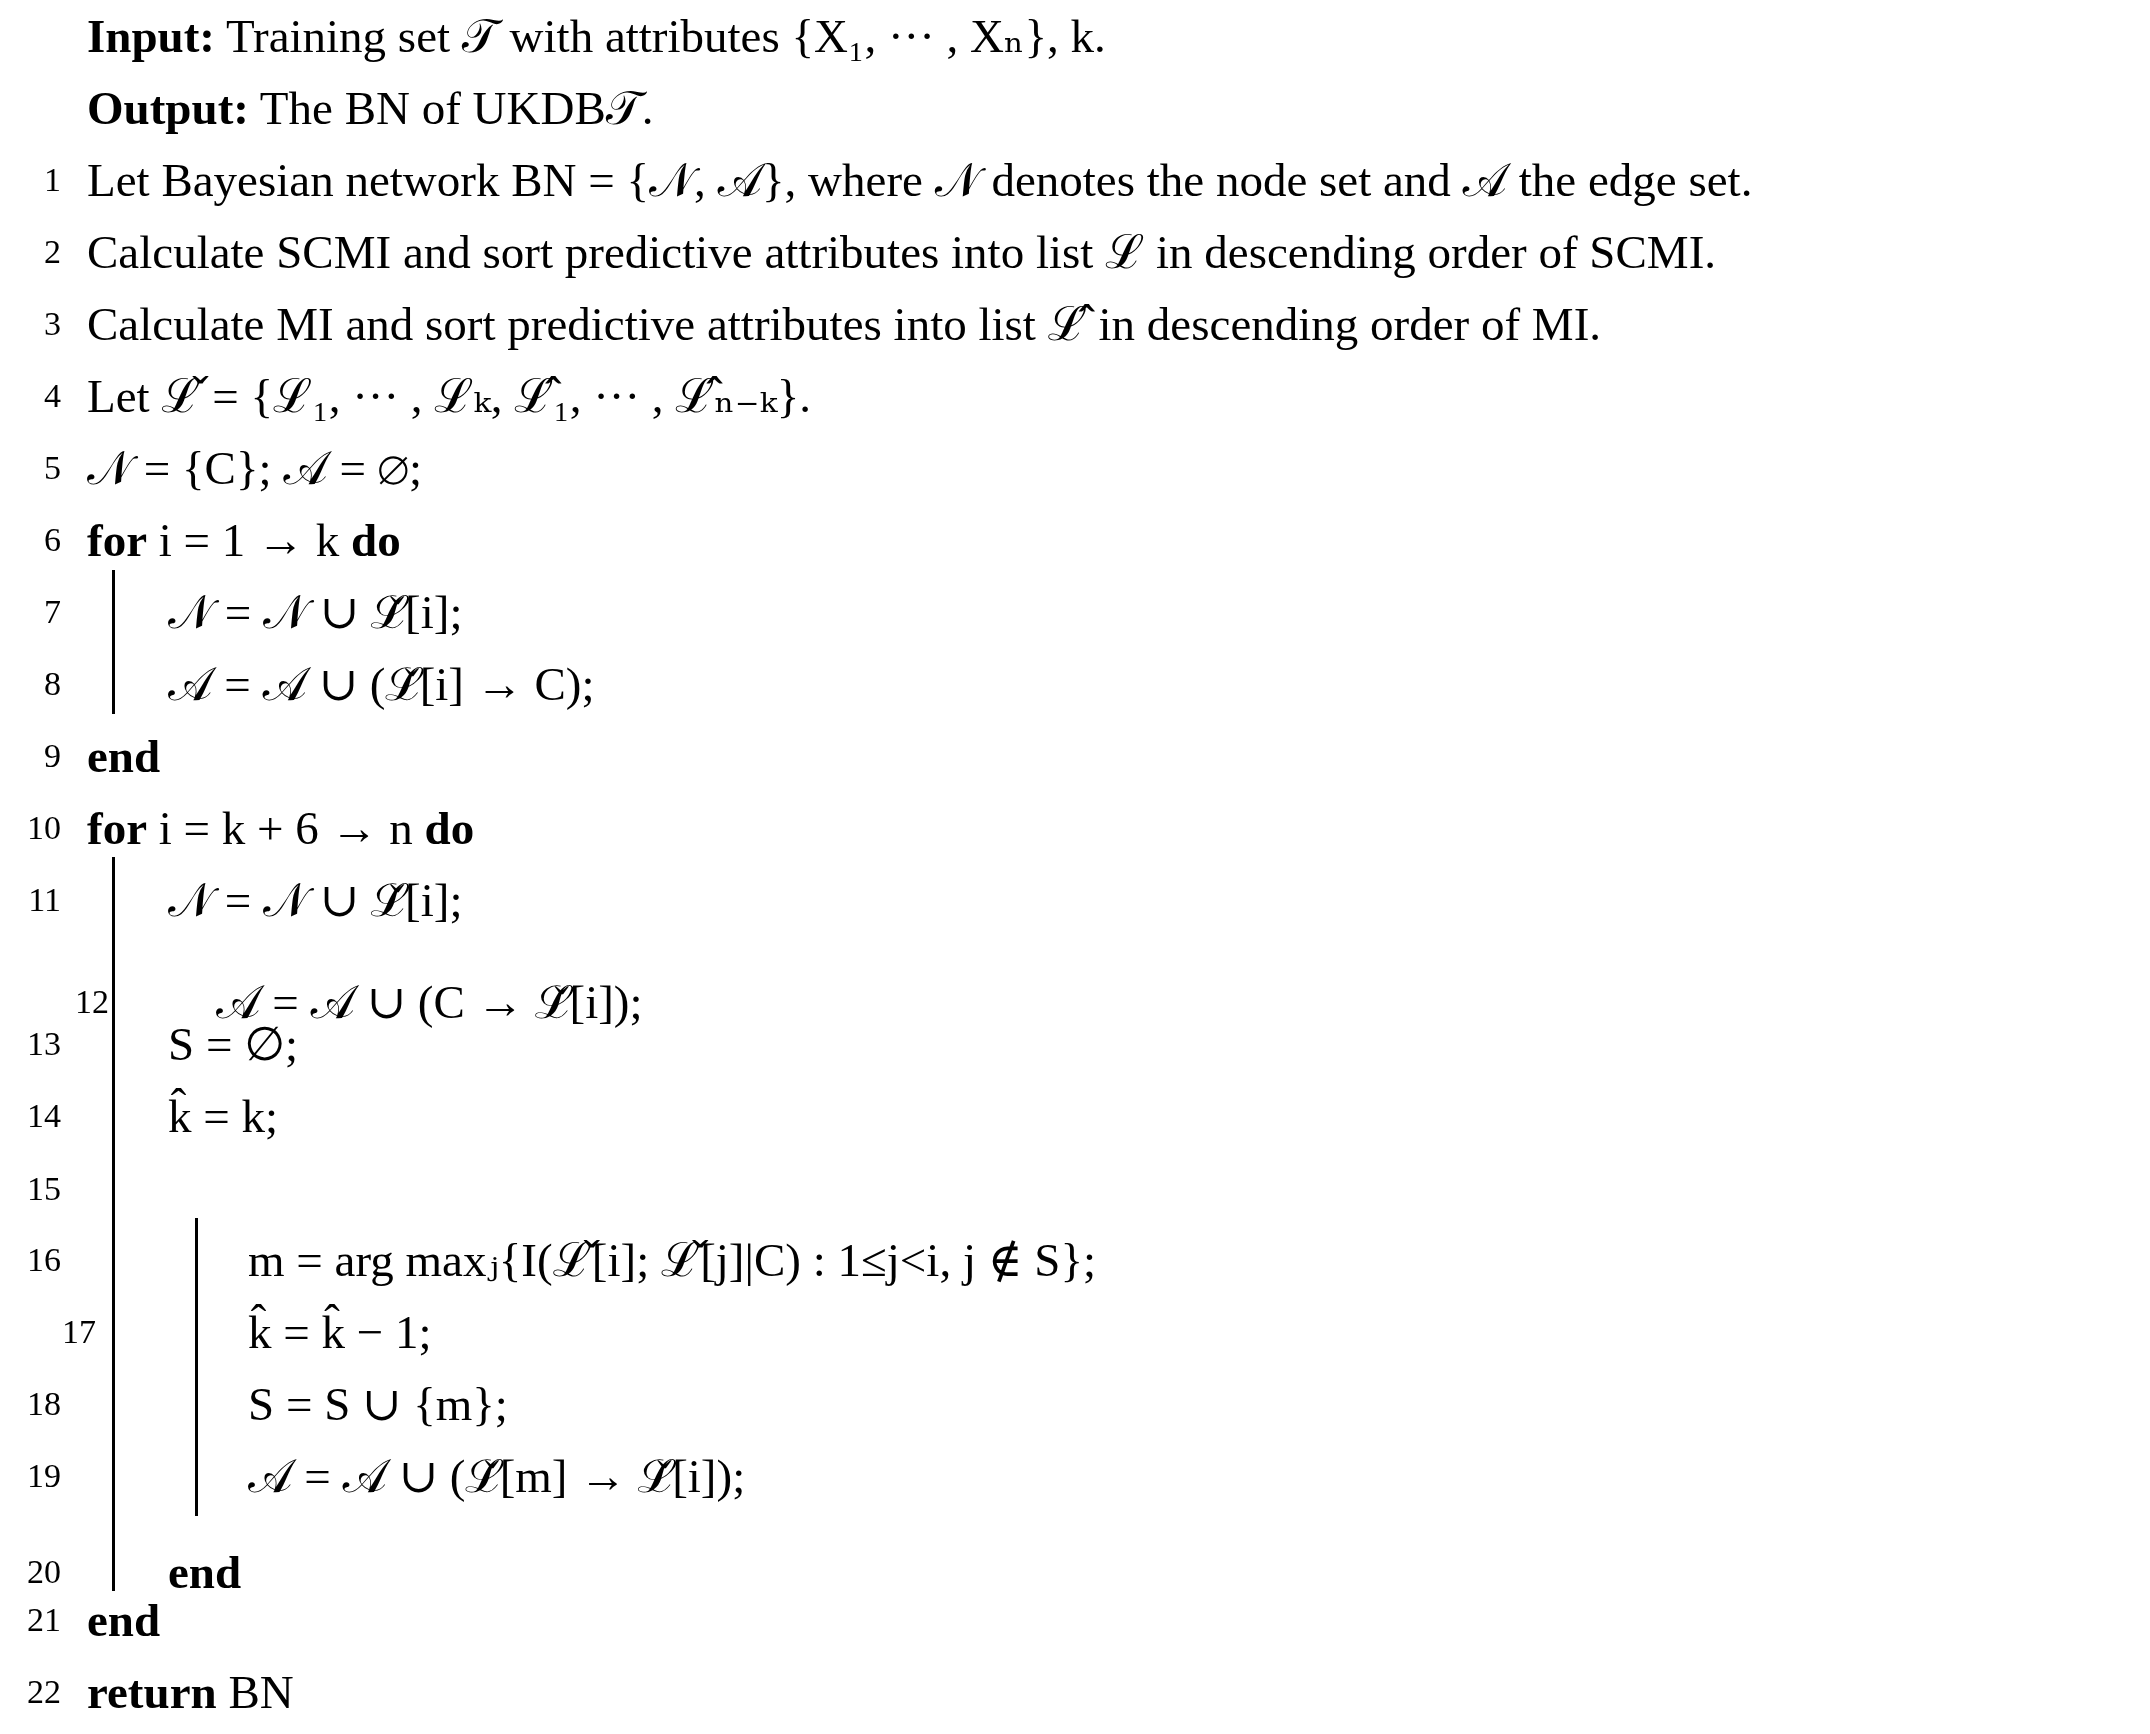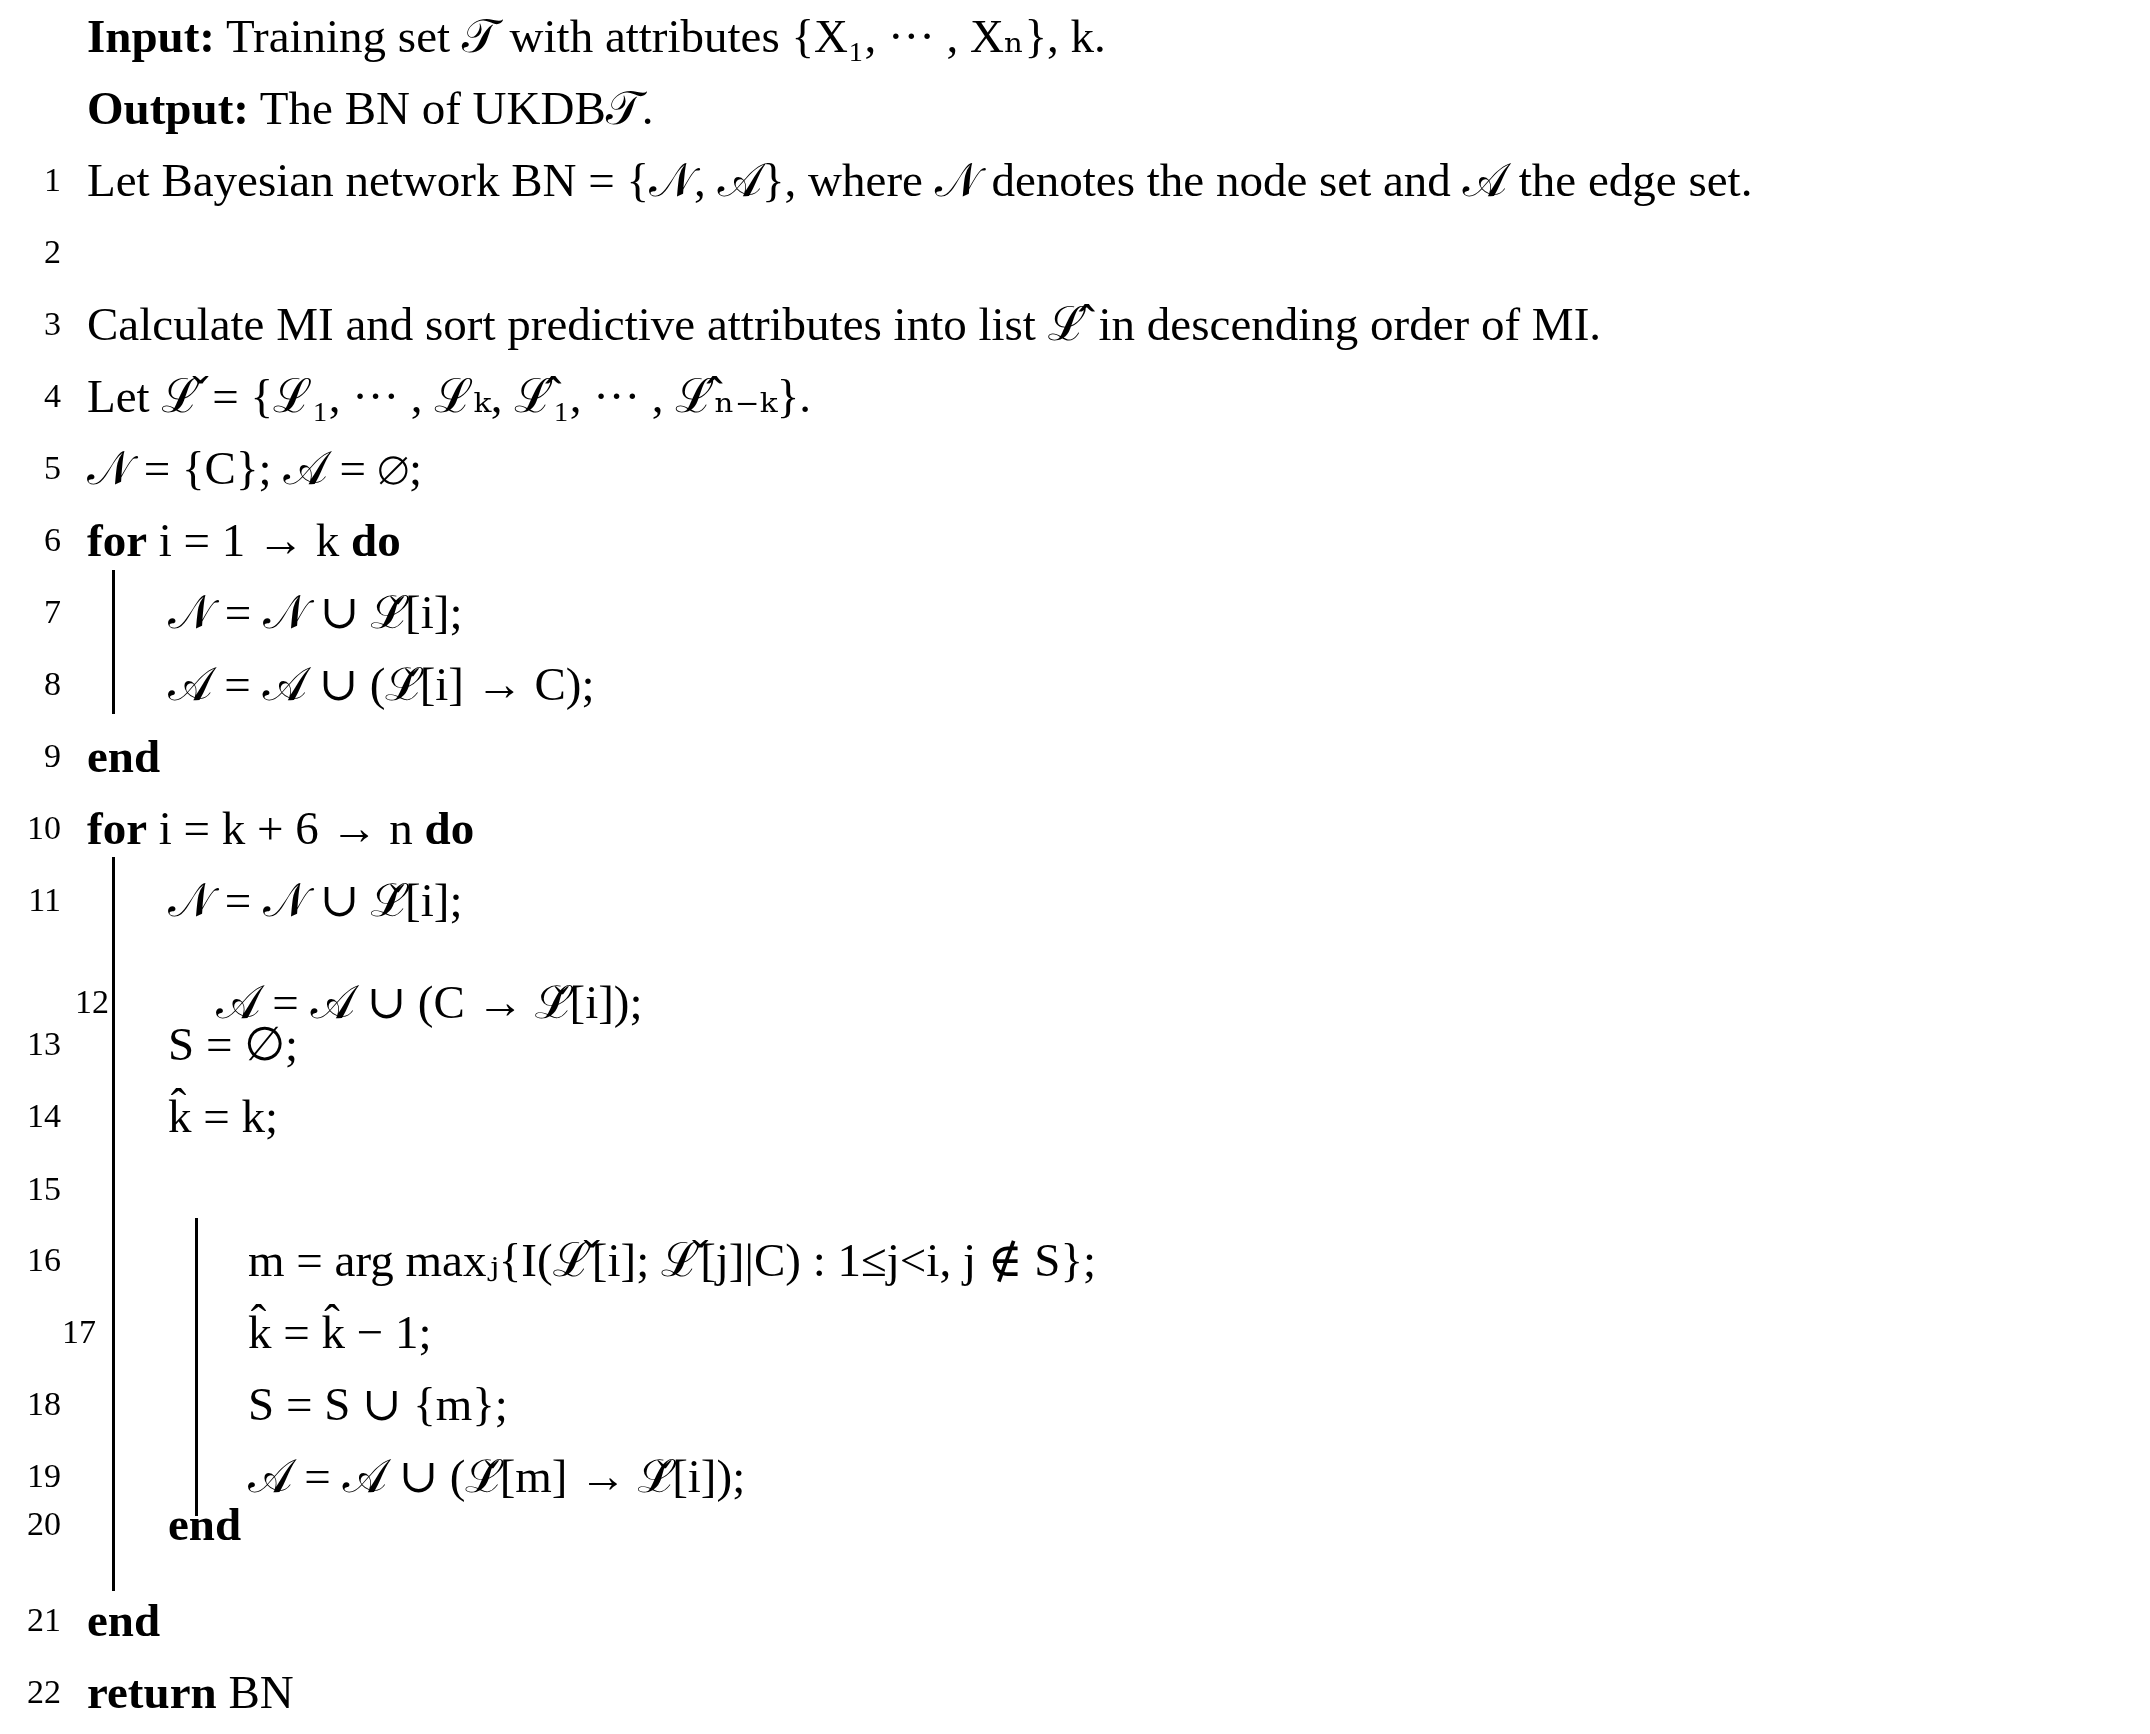--- a/index.html
+++ b/index.html
@@ -27,20 +27,21 @@
       <span>The BN of UKDB𝒯.</span>
     </span>
   </div>
   <div id="lines">
       <div class="line" style="top: 144px;">
         <span class="num" style="left: 0px;">1</span>
         <span class="txt" style="left: 87px;"><span>Let Bayesian network BN = {𝒩, 𝒜}, where 𝒩 denotes the node set and 𝒜 the edge set.</span></span>
       </div>
       <div class="line" style="top: 216px;">
         <span class="num" style="left: 0px;">2</span>
+        <span class="txt" style="left: 87px;"><span>Calculate SCMI and sort predictive attributes into list ℒ in descending order of SCMI.</span></span>
       </div>
       <div class="line" style="top: 288px;">
         <span class="num" style="left: 0px;">3</span>
         <span class="txt" style="left: 87px;"><span>Calculate MI and sort predictive attributes into list ℒ̂ in descending order of MI.</span></span>
       </div>
       <div class="line" style="top: 360px;">
         <span class="num" style="left: 0px;">4</span>
         <span class="txt" style="left: 87px;"><span>Let ℒ̌ = {ℒ₁, ··· , ℒₖ, ℒ̂₁, ··· , ℒ̂ₙ₋ₖ}.</span></span>
       </div>
       <div class="line" style="top: 432px;">
@@ -95,21 +96,21 @@
         <span class="txt" style="left: 248px;"><span>k̂ = k̂ − 1;</span></span>
       </div>
       <div class="line" style="top: 1368px;">
         <span class="num" style="left: 0px;">18</span>
         <span class="txt" style="left: 248px;"><span>S = S ∪ {m};</span></span>
       </div>
       <div class="line" style="top: 1440px;">
         <span class="num" style="left: 0px;">19</span>
         <span class="txt" style="left: 248px;"><span>𝒜 = 𝒜 ∪ (ℒ̌[m] → ℒ̌[i]);</span></span>
       </div>
-      <div class="line" style="top: 1488px;">
+      <div class="line" style="top: 1536px;">
         <span class="num" style="left: 0px;">20</span>
         <span class="txt" style="left: 168px;"><span class="kw">end</span><span></span></span>
       </div>
       <div class="line" style="top: 1584px; padding-left: 25px;">
         <span class="num" style="left: 0px;">21</span>
         <span class="txt" style="left: 87px;"><span class="kw">end</span><span></span></span>
       </div>
       <div class="line" style="top: 1656px;">
         <span class="num" style="left: 0px;">22</span>
         <span class="txt" style="left: 87px;"><span class="kw">return</span><span> BN</span></span>

